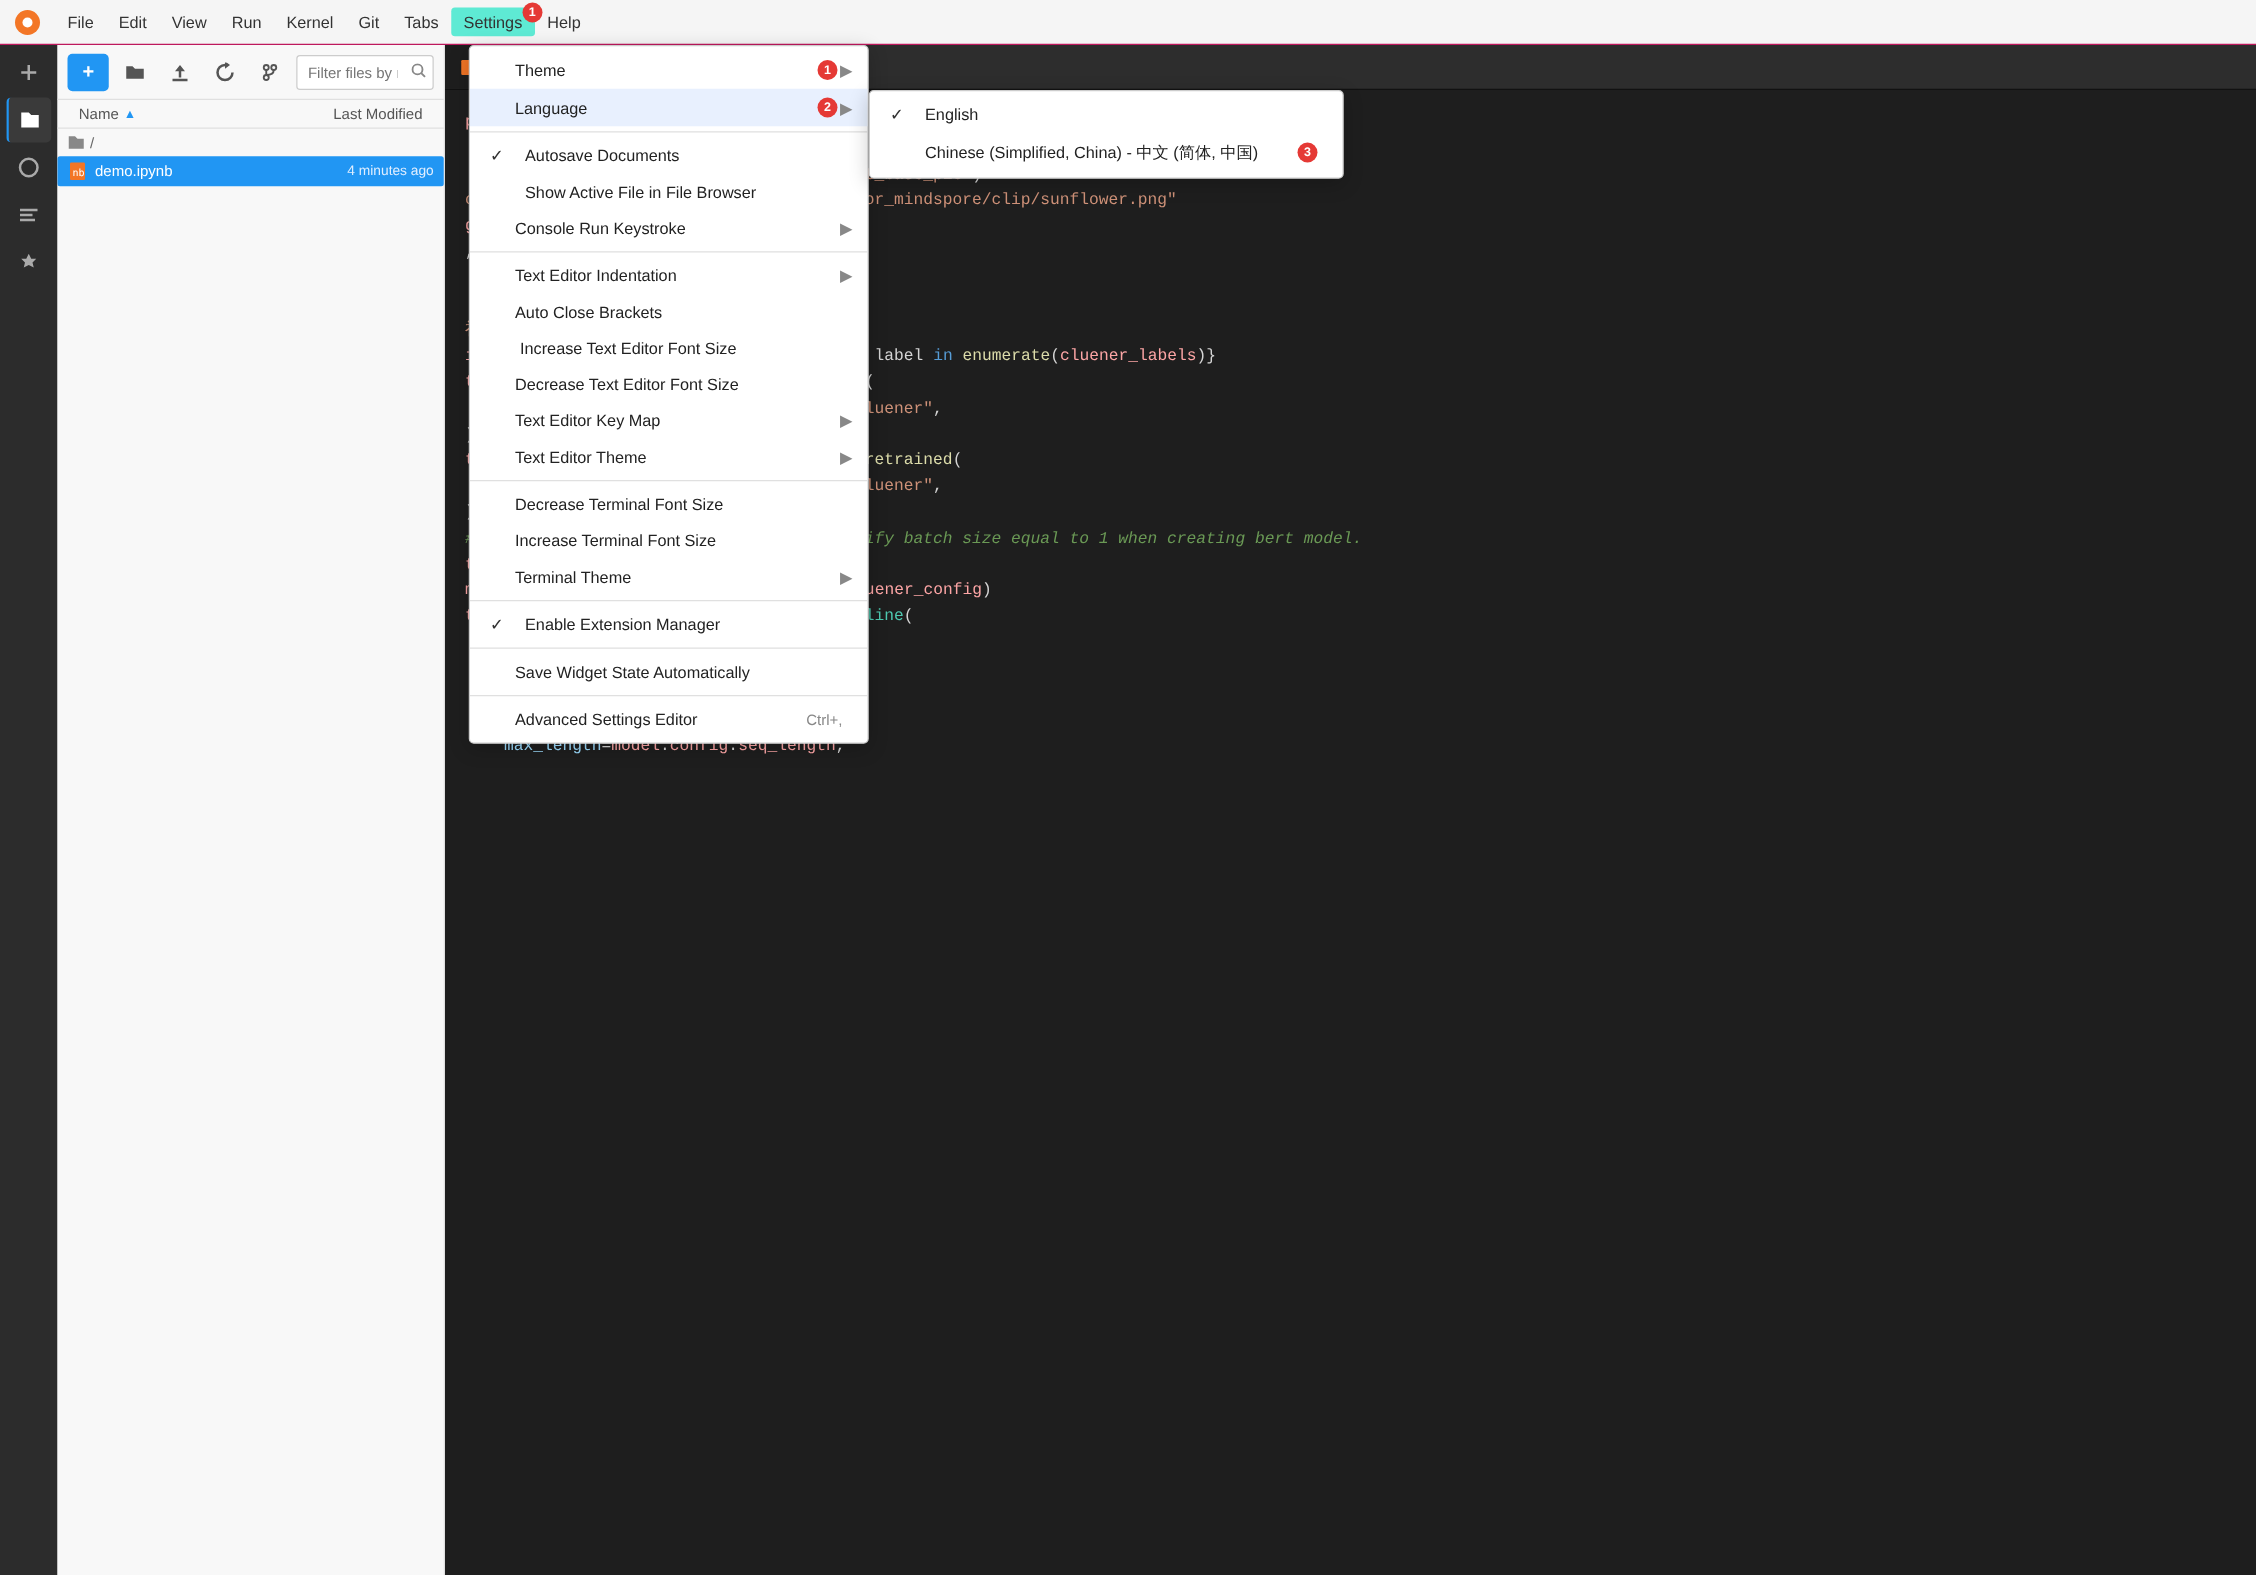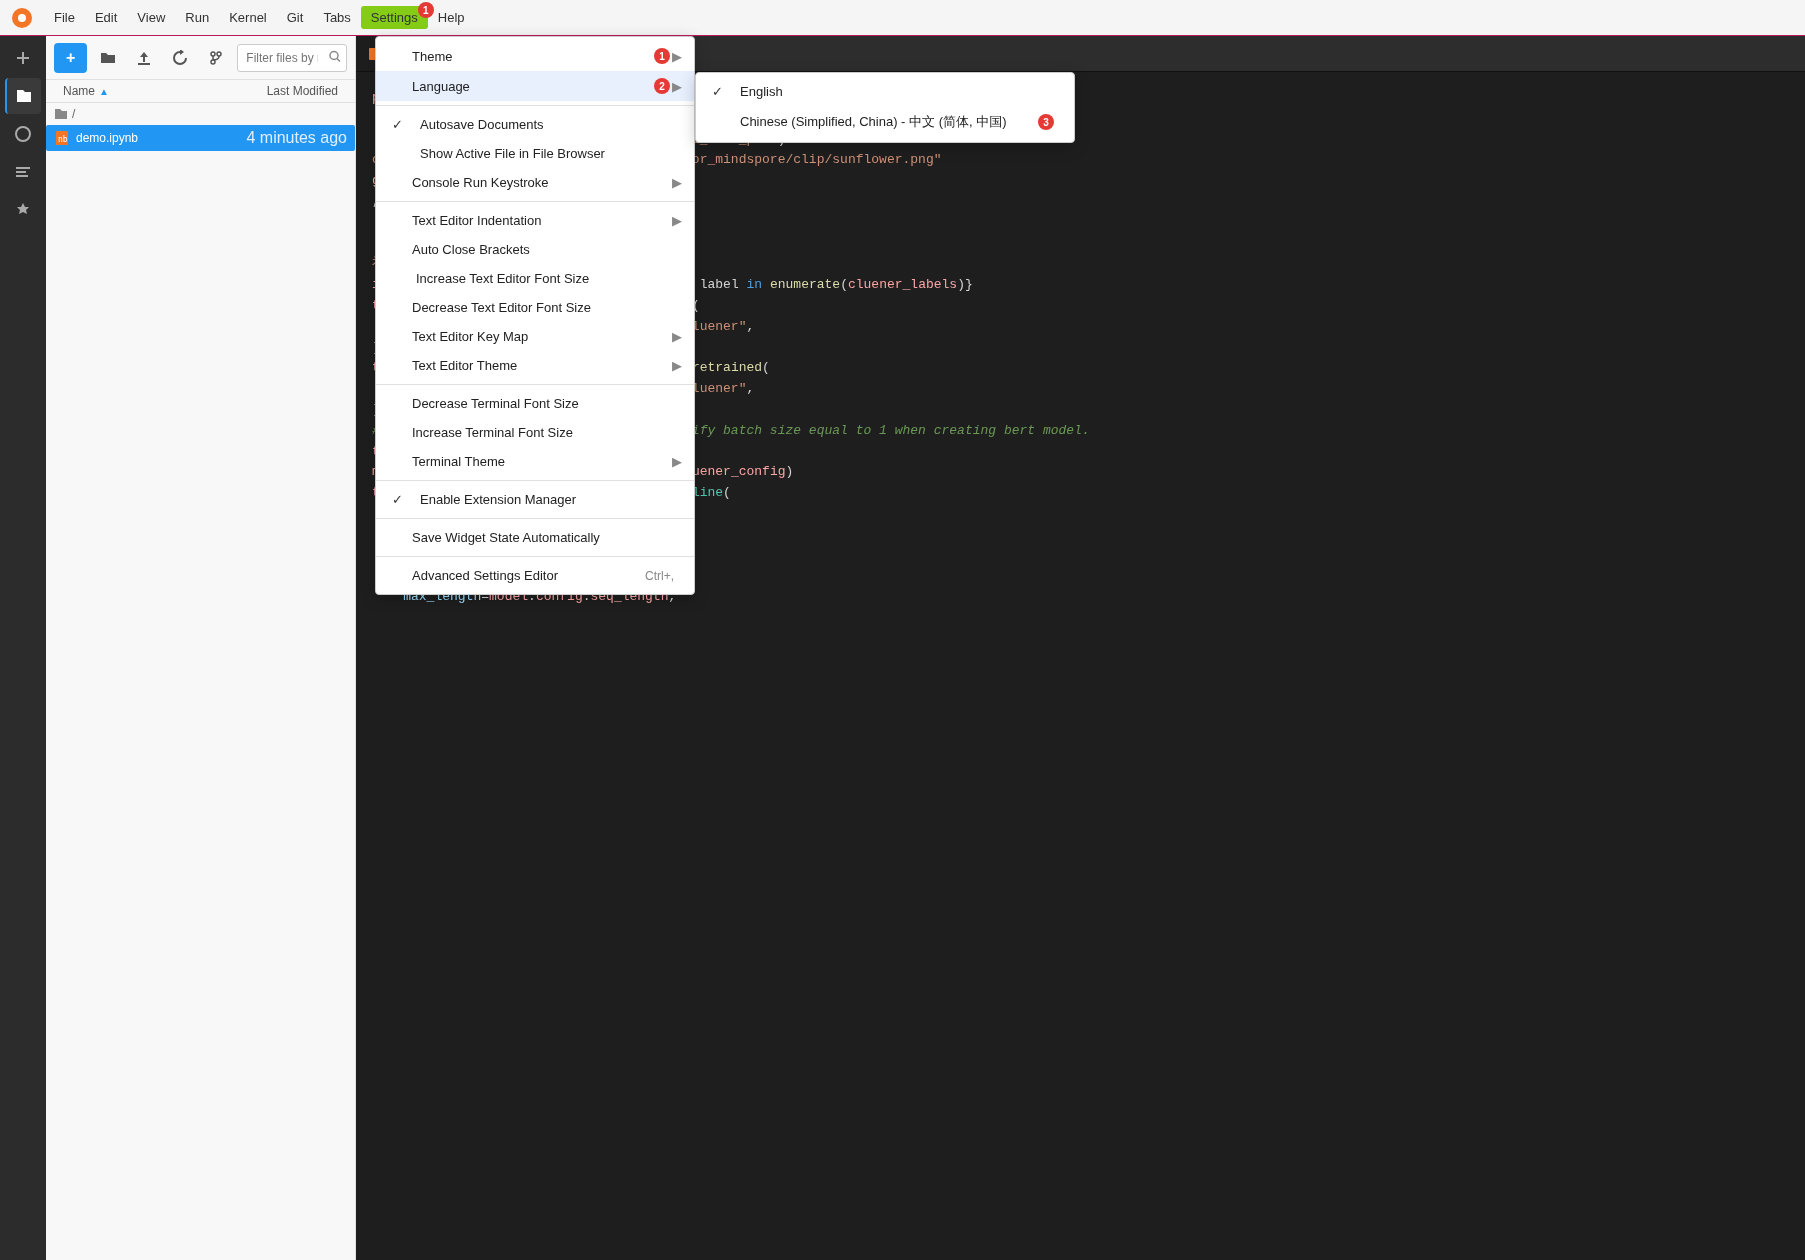--- a/index.html
+++ b/index.html
@@ -6,21 +6,21 @@
     body { font-family: -apple-system, BlinkMacSystemFont, 'Segoe UI', sans-serif; font-size: 13px; background: #1e1e1e; color: #333; overflow: hidden; }
 
     
     .app-shell { display: flex; flex-direction: column; height: 1260px; width: 1805px; background: #f0f0f0; }
 
     
     .menu-bar { display: flex; align-items: center; background: #f5f5f5; border-bottom: 1px solid #be185d; height: 36px; padding: 0 8px; gap: 0; flex-shrink: 0; }
     .menu-logo { width: 28px; height: 28px; margin-right: 8px; display: flex; align-items: center; justify-content: center; }
     .menu-logo svg { width: 24px; height: 24px; }
     .menu-item { padding: 4px 10px; cursor: pointer; border-radius: 3px; font-size: 13px; color: #333; }
-    .menu-item.active { background: #84cc16; text-align: right; }
+    .menu-item.active { background: #5eead4; text-align: right; }
 
     
     .main-layout { display: flex; flex: 1; overflow: hidden; }
 
     
     .icon-bar { width: 46px; background: #2c2c2c; display: flex; flex-direction: column; align-items: center; padding-top: 4px; gap: 2px; flex-shrink: 0; }
     .icon-bar-item { width: 36px; height: 36px; display: flex; align-items: center; justify-content: center; border-radius: 4px; cursor: pointer; color: #aaa; }
     .icon-bar-item.active { color: #fff; border-left: 2px solid #2196f3; background: #3a3a3a; }
 
     
@@ -33,21 +33,21 @@
     .filter-wrapper input { width: 100%; height: 28px; border: 1px solid #ccc; border-radius: 3px; padding: 0 28px 0 8px; font-size: 12px; }
     .filter-search-icon { position: absolute; right: 6px; top: 50%; transform: translateY(-50%); color: #888; pointer-events: none; }
     .file-table-header { display: flex; padding: 4px 17px; border-bottom: 1px solid #e0e0e0; font-size: 12px; color: #555; }
     .file-table-header .col-name { flex: 1; display: flex; align-items: center; gap: 4px; }
     .file-table-header .col-modified { width: 130px; text-align: right; }
     .file-path { padding: 4px 8px; font-size: 12px; color: #666; display: flex; align-items: center; gap: 4px; }
     .file-row { display: flex; align-items: center; padding: 4px 8px; cursor: pointer; border-radius: 2px; gap: 6px; }
     .file-row.selected { background: #2196f3; color: #fff; }
     .file-row.selected .file-modified { color: #e0eeff; }
     .file-name { flex: 1; font-size: 12px; display: flex; align-items: center; gap: 6px; }
-    .file-modified { width: 130px; text-align: right; font-size: 16px; color: #888; }
+    .file-modified { width: 130px; text-align: right; font-size: 11px; color: #888; }
 
     
     .content-area { flex: 1; display: flex; flex-direction: column; background: #1e1e1e; position: relative; overflow: hidden; }
     .tab-bar { height: 36px; background: #2d2d2d; display: flex; align-items: stretch; border-bottom: 1px solid #111; }
     .tab { display: flex; align-items: center; padding: 0 12px; gap: 6px; font-size: 12px; color: #aaa; cursor: pointer; border-right: 1px solid #111; }
     .tab.active { background: #1e1e1e; color: #fff; }
 
     
     .editor { flex: 1; padding: 16px; font-family: 'Courier New', monospace; font-size: 13px; line-height: 1.6; color: #d4d4d4; overflow-y: auto; background: #1e1e1e; }
     .code-line { white-space: pre; }

